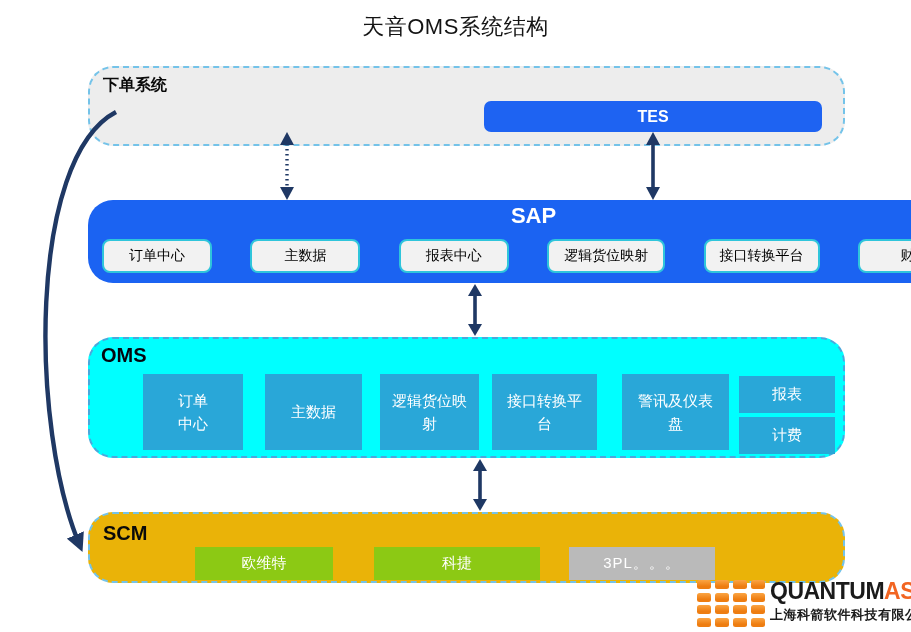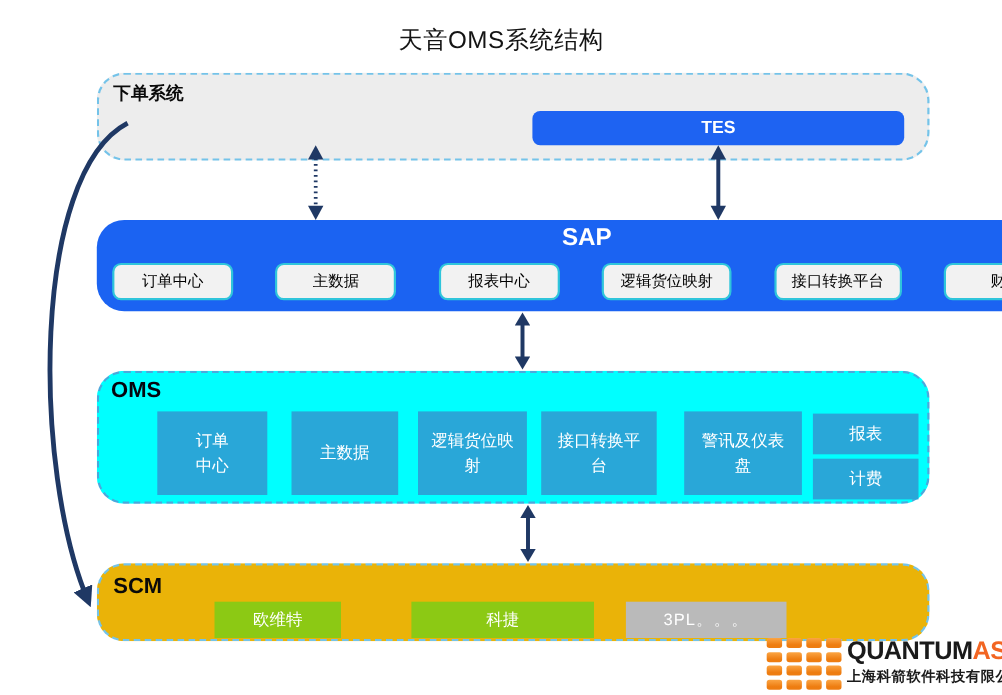--- a/index.html
+++ b/index.html
@@ -1,20 +1,20 @@
 <!DOCTYPE html>
 <html><head>
 <meta charset="utf-8">
 <style>
   * { margin:0; padding:0; box-sizing:border-box; }
   body { background:#fff; font-family:"Liberation Sans","DejaVu Sans",sans-serif; }
   .canvas { position:relative; width:911px; height:632px; background:#fff; overflow:hidden; }
 
   .diagram-title {
-    position:absolute; top:22px; left:0; width:100%;
+    position:absolute; top:12px; left:0; width:100%;
     text-align:center; font-size:22px; font-weight:500; color:#141414;
     letter-spacing:0.5px;
   }
 
   
   .section { position:absolute;border-radius:25px; }
   .sec-ordering {
     left:88px; top:66px; width:757px; height:80px;
     background:#ededed; border:2px dashed #74c3e9;
   }
@@ -88,21 +88,21 @@
     left:88px; top:512px; width:757px; height:71px;
     background:#eab308; border:2px dashed #74c3e9;
   }
   .sec-scm .sec-label { font-size:20px; top:8px; }
   .vendor {
     position:absolute; top:33px; height:33px; color:#fff; font-size:15px;
     display:flex; align-items:center; justify-content:center;
   }
   .vendor-green { background:#8cc914; }
   .vendor-gray  { background:#bababa; }
-  .vd1 { left:105px; width:115px; }
+  .vd1 { left:105px; width:138px; }
   .vd2 { left:284px; width:166px; }
   .vd3 { left:479px; width:146px; letter-spacing:1px; }
 
   
   .varrow { position:absolute; z-index:4; }
   .overlay { position:absolute; left:0; top:0; width:911px; height:632px; z-index:5; pointer-events:none; }
 
   
   .logo { position:absolute; left:697px; top:578px; width:210px; height:50px; z-index:6; display:flex; }
   .logo-mark {

